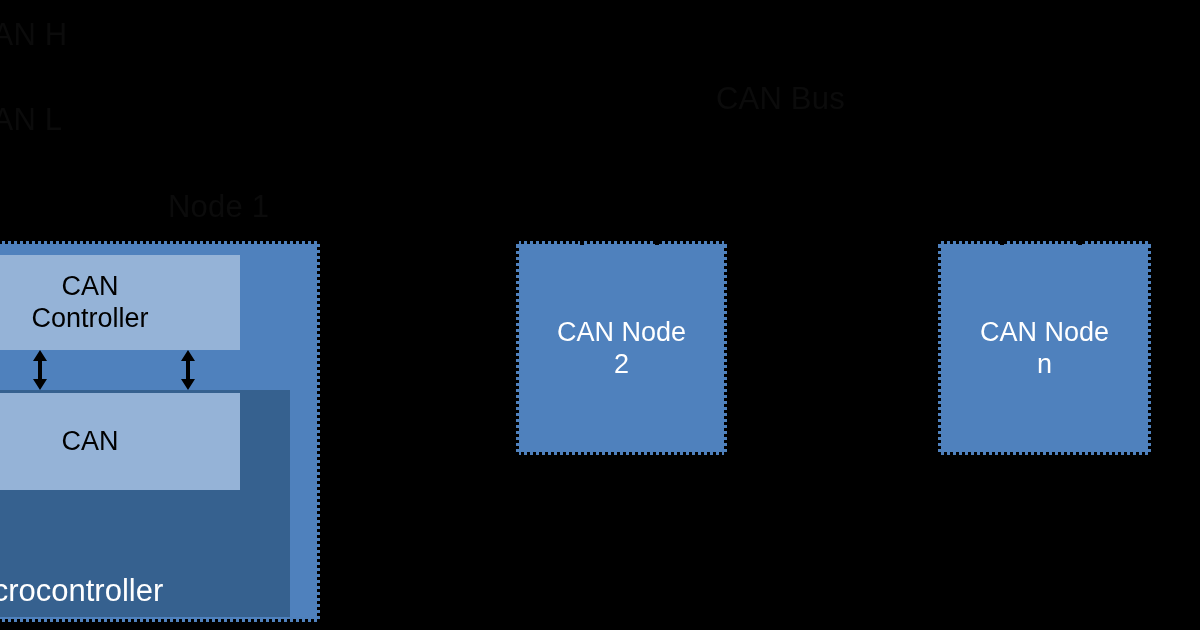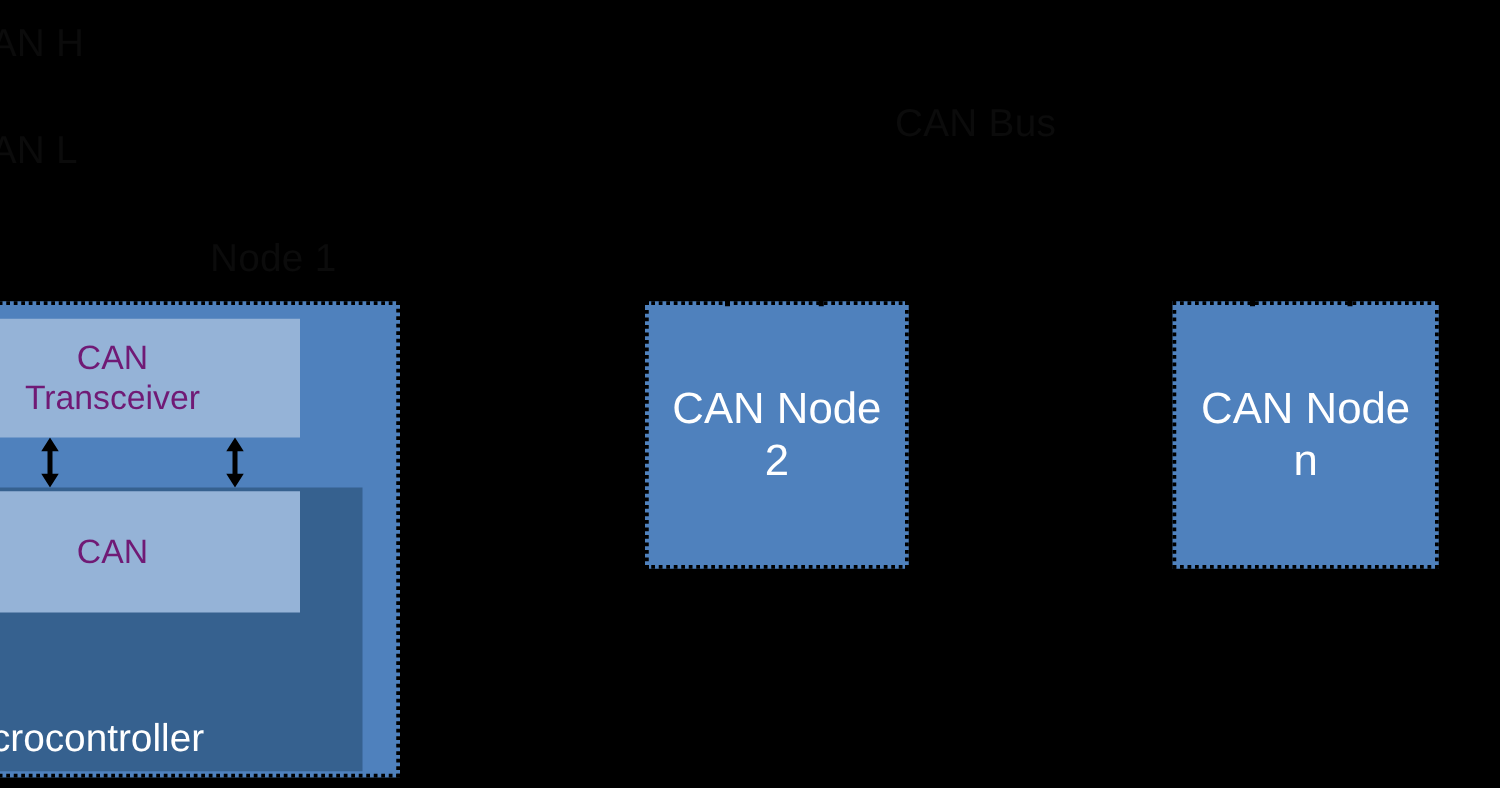--- a/index.html
+++ b/index.html
@@ -101,21 +101,21 @@
   #microcontroller-label {
     position: absolute;
     left: 20px;
     bottom: 8px;
     color: #FFFFFF;
     font-size: 31px;
     white-space: nowrap;
   }
 
   .box-text {
-    color: #701a75;
+    color: #000000;
     font-size: 27px;
     line-height: 1.16;
   }
 
   
   .arrow-v {
     position: absolute;
     width: 22px;
     height: 40px;
     z-index: 4;
@@ -127,21 +127,21 @@
   .can-node-box {
     position: absolute;
     background: #4F81BD;
     border: 3px dotted #000000;
     box-sizing: border-box;
     display: flex;
     align-items: center;
     justify-content: center;
     text-align: center;
     color: #FFFFFF;
-    font-size: 35px;
+    font-size: 27px;
     line-height: 1.2;
     padding: 0 18px;
   }
   #can-node-2 { left: 516px; top: 241px; width: 211px; height: 214px; }
   #can-node-n { left: 938px; top: 241px; width: 213px; height: 214px; }
 </style>
 </head>
 <body>
 
 <div class="stage">
@@ -162,21 +162,21 @@
 
   <div id="node1-box"></div>
 
   <div id="microcontroller-box">
     <div id="microcontroller-label">Microcontroller</div>
   </div>
 
   <div id="can-transceiver-box">
     <div class="box-text">
       <div>CAN</div>
-      <div>Transceiver</div>
+      <div>Controller</div>
     </div>
   </div>
 
   <div id="can-controller-box">
     <div class="box-text">
       <div>CAN</div>
     </div>
   </div>
 
   <div class="arrow-v" id="arrow-left">

